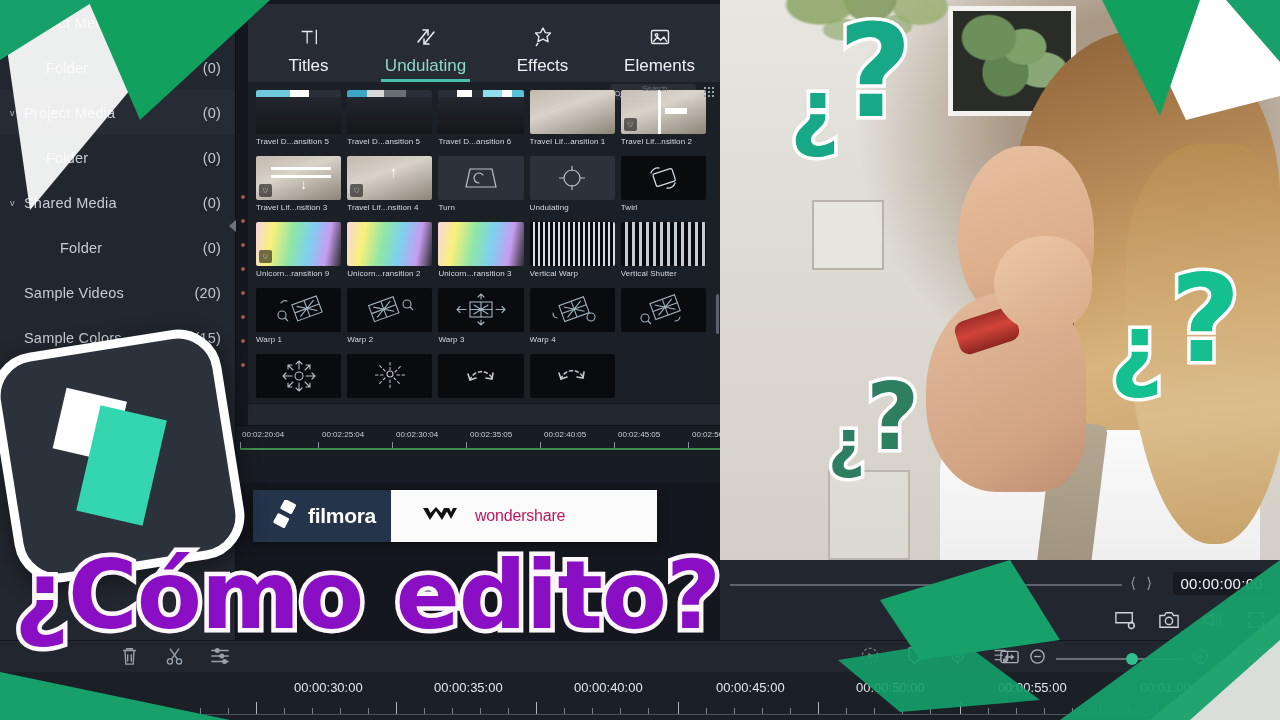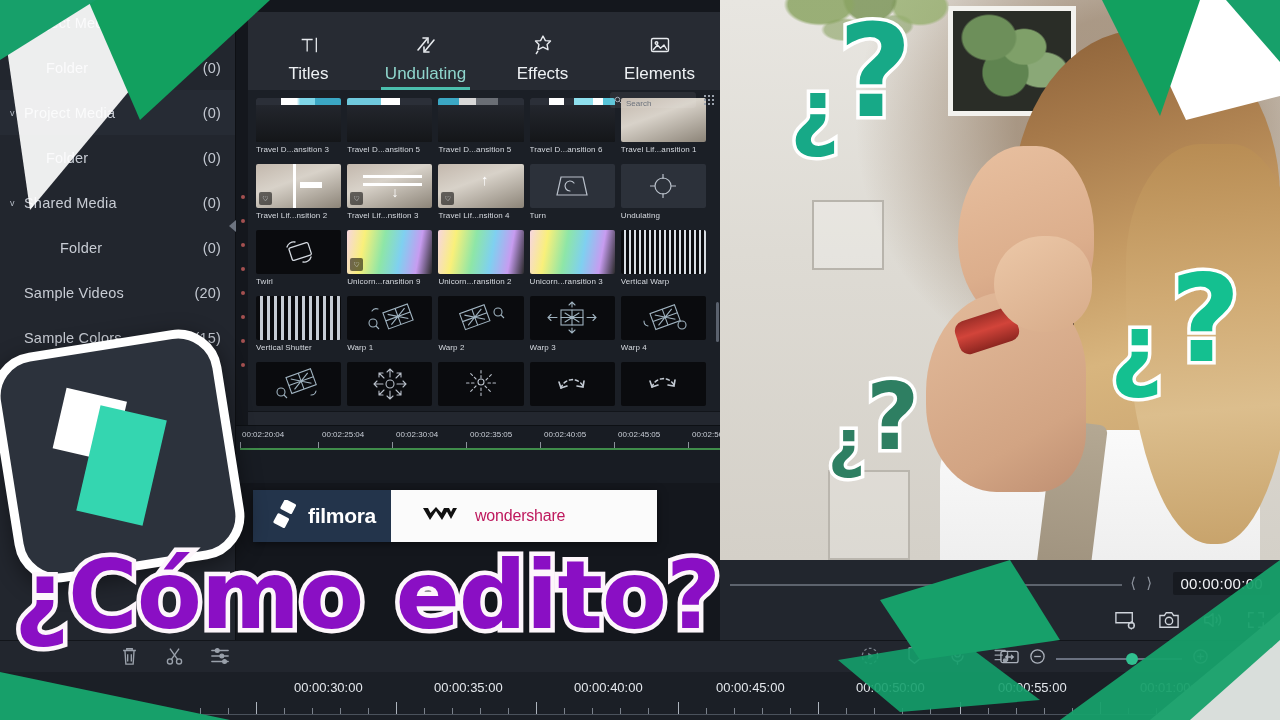--- a/index.html
+++ b/index.html
@@ -56,21 +56,21 @@
   .collapse-arrow {
     position: absolute; left: 229px; top: 220px;
     width: 0; height: 0;
     border-top: 6px solid transparent;
     border-bottom: 6px solid transparent;
     border-right: 7px solid #6d7480;
   }
 
   
   .browser {
-    position: absolute; left: 248px; top: 12px;
+    position: absolute; left: 248px; top: 4px;
     width: 472px; height: 425px;
     background: #1b1f26;
   }
   .tabbar {
     height: 78px;
     display: flex; align-items: flex-end;
     padding: 0 2px;
     background: #272b33;
     position: relative;
   }
@@ -92,21 +92,21 @@
     content: ""; position: absolute;
     left: 12%; right: 12%; bottom: 0; height: 3px;
     background: #4bbfae;
   }
   .searchbar {
     position: absolute; right: 6px; top: 80px;
     display: flex; align-items: center; gap: 8px;
     z-index: 6;
   }
   .searchbox {
-    display: flex; align-items: flex-end; gap: 4px;
+    display: flex; align-items: flex-start; gap: 20px;
     width: 86px; height: 16px;
     background: rgba(255,255,255,.07);
     border-radius: 3px; padding: 0 4px;
   }
   .searchbox .sph { font-size: 8px; color: #6d737d; }
   .grid-toggle {
     display: grid; grid-template-columns: repeat(3, 2px);
     grid-gap: 2px;
   }
   .grid-toggle i { width: 2px; height: 2px; background: #9ba2ad; display:block; }
@@ -582,27 +582,20 @@
           <i></i>
           <i></i>
           <i></i>
           <i></i>
           <i></i>
       </div>
     </div>
 
     <div class="fx-grid">
 
-      <div class="fx-cell">
-        <div class="fx-thumb">
-          <div class="striplight" style="background:linear-gradient(90deg,#2b2f38 0 30%,#ffffff 30% 48%,#7fd6e8 52% 70%,#3ba7c4 70% 100%);height:7px;"></div>
-          <div style="position:absolute;top:7px;left:0;right:0;bottom:0;background:linear-gradient(180deg,#23262d,#141619);"></div>
-        </div>
-        <div class="fx-name">Travel D...ansition 3</div>
-      </div>
       <div class="fx-cell">
         <div class="fx-thumb">
           <div class="striplight" style="background:linear-gradient(90deg,#6fc9dd 0 40%,#ffffff 40% 62%,#2b2f38 62% 100%);height:7px;"></div>
           <div style="position:absolute;top:7px;left:0;right:0;bottom:0;background:linear-gradient(180deg,#23262d,#141619);"></div>
         </div>
         <div class="fx-name">Travel D...ansition 5</div>
       </div>
       <div class="fx-cell">
         <div class="fx-thumb">
           <div class="striplight" style="background:linear-gradient(90deg,#3ba7c4 0 24%,#d8d8d8 24% 44%,#6a6e75 44% 70%,#2b2f38 70% 100%);height:7px;"></div>

